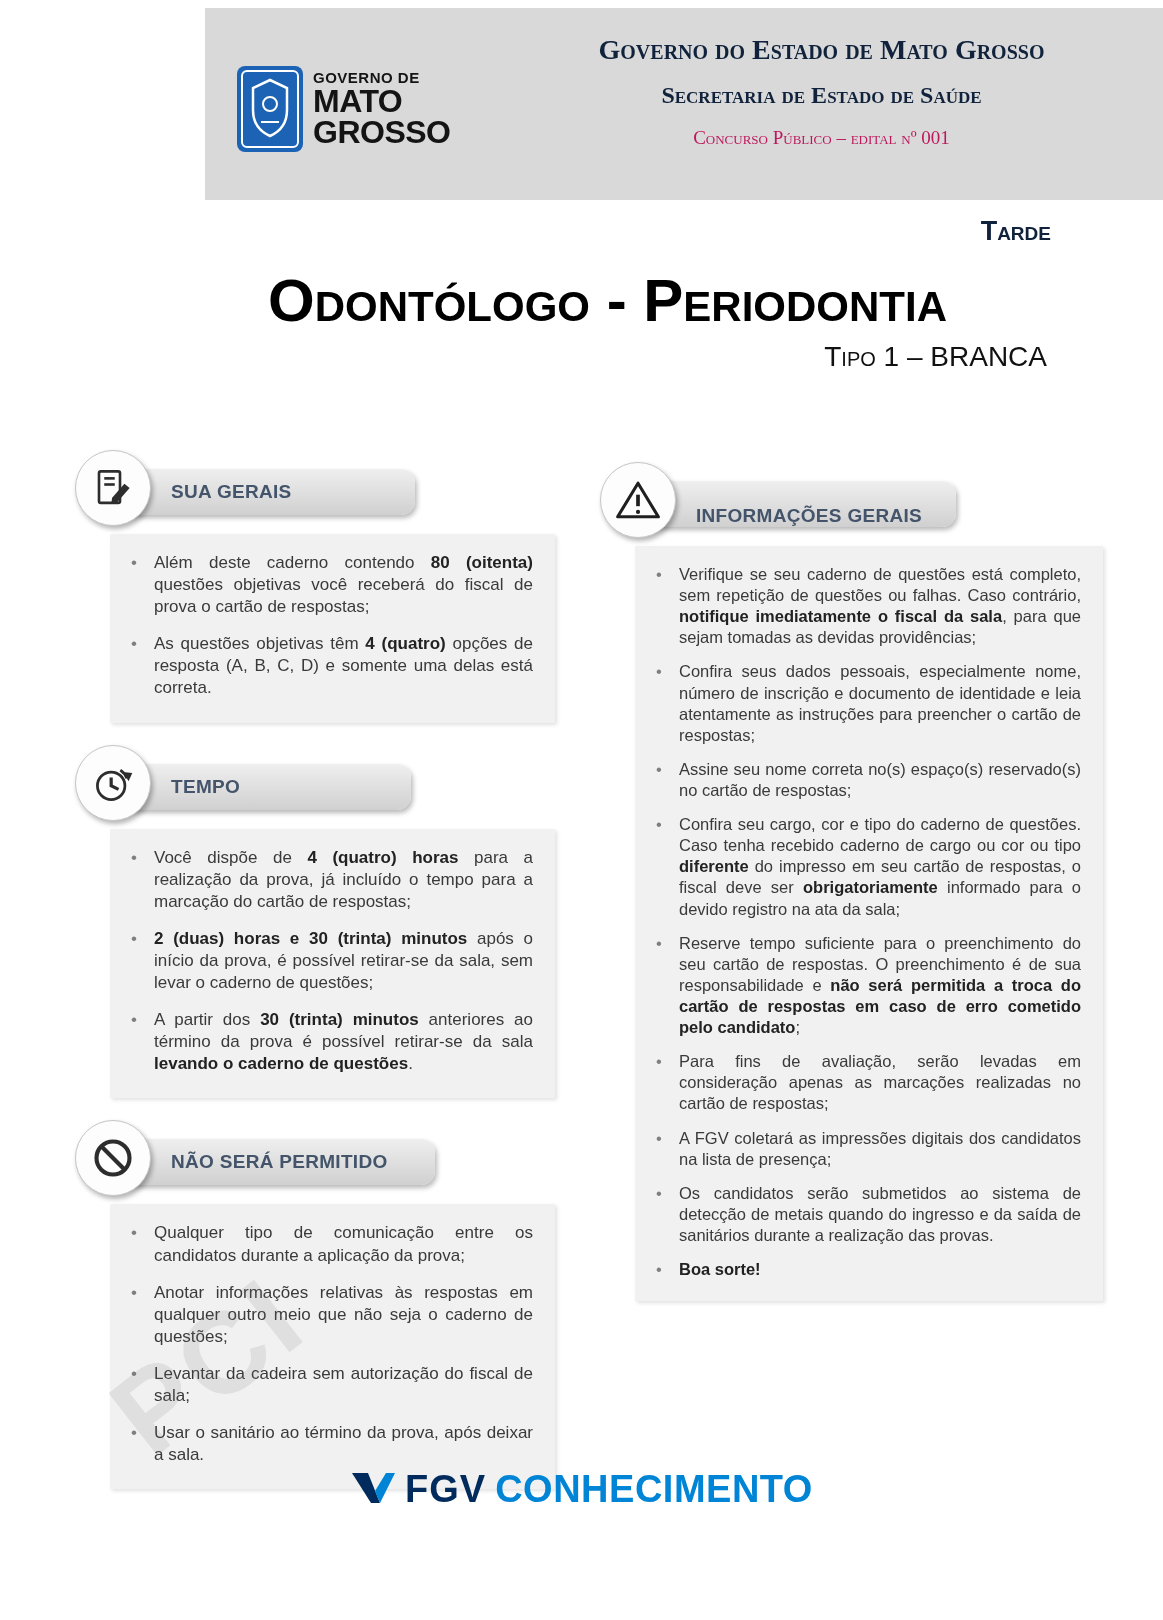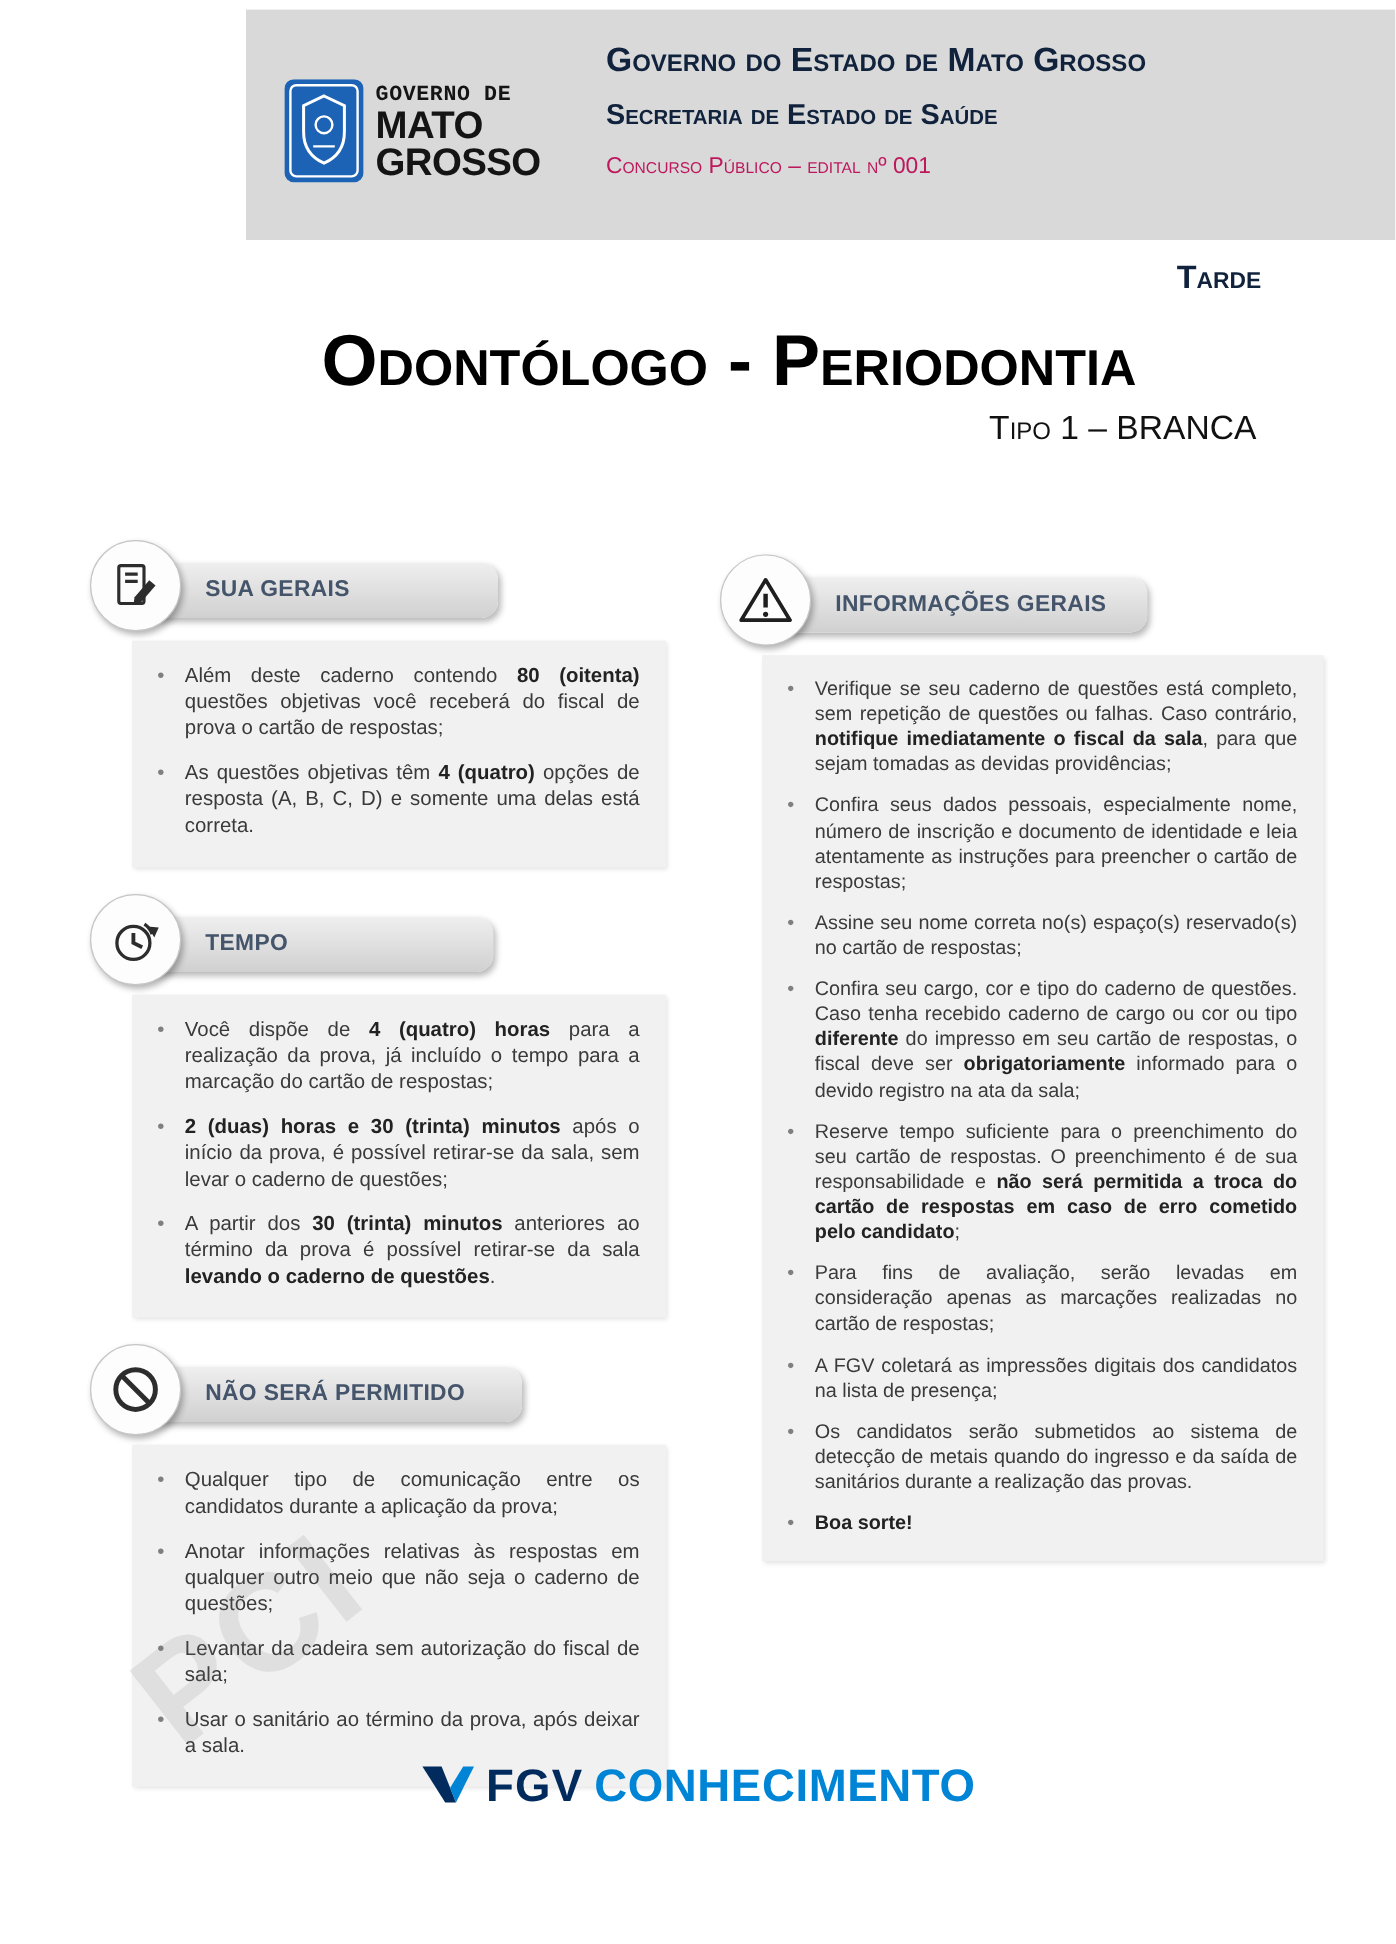--- a/index.html
+++ b/index.html
@@ -6,23 +6,23 @@
   .page{
     position:relative;width:1163px;height:1620px;margin:0 auto;background:#fff;
     font-family:"Liberation Sans",sans-serif;overflow:hidden;color:#333;
   }
   .sc{font-variant:small-caps;}
 
   
   .header{position:absolute;left:205px;top:8px;right:0;height:192px;background:#d9d9d9;}
   .logo{position:absolute;left:32px;top:58px;display:flex;gap:10px;align-items:flex-start;}
   .logo-text{display:flex;flex-direction:column;}
-  .logo-small{font-size:18px;font-weight:bold;color:#141414;letter-spacing:.5px;margin-top:3px;font-family:Liberation Mono, monospace;}
+  .logo-small{font-size:15px;font-weight:bold;color:#141414;letter-spacing:.5px;margin-top:3px;}
   .logo-big{font-size:32px;font-weight:bold;color:#141414;line-height:.98;letter-spacing:-.5px;}
-  .header-center{position:absolute;left:300px;right:25px;top:26px;text-align:left;color:#10223c;}
+  .header-center{position:absolute;left:300px;right:25px;top:26px;text-align:center;color:#10223c;font-family:Liberation Serif, serif;}
   .org{font-size:28px;font-weight:bold;}
   .dept{font-size:24px;font-weight:bold;margin-top:16px;}
   .edital{font-size:19px;font-weight:normal;margin-top:18px;color:#be185d;}
   .shift{position:absolute;top:216px;right:112px;font-size:27px;font-weight:bold;color:#10223c;}
 
   
   .title-block{position:absolute;left:0;right:0;top:266px;}
   .title{margin:0;text-align:center;padding-left:92px;padding-right:40px;
          font-size:60px;font-weight:bold;color:#000;}
   .subtitle{text-align:right;padding-right:116px;font-size:28px;color:#111;margin-top:6px;}
@@ -188,21 +188,21 @@
 
     <div class="section">
       <div class="badge">
         <div class="badge-circle">
           <svg width="46" height="42" viewBox="0 0 52 46" fill="none" stroke="#1f1f1f" stroke-width="3.5" stroke-linejoin="round">
             <path d="M26 4 L49 42 H3 Z"></path>
             <line x1="26" y1="17" x2="26" y2="30" stroke-width="4.2"></line>
             <circle cx="26" cy="36.5" r="2.4" fill="#1f1f1f" stroke="none"></circle>
           </svg>
         </div>
-        <div class="badge-bar" style="width:318px;">
+        <div class="badge-bar" style="width:318px;align-items:flex-end;">
           <span>INFORMAÇÕES GERAIS</span>
         </div>
       </div>
       <div class="content-box">
         <ul class="bullets">
             <li>Verifique se seu caderno de questões está completo, sem repetição de questões ou falhas. Caso contrário, <strong>notifique imediatamente o fiscal da sala</strong>, para que sejam tomadas as devidas providências;</li>
             <li>Confira seus dados pessoais, especialmente nome, número de inscrição e documento de identidade e leia atentamente as instruções para preencher o cartão de respostas;</li>
             <li>Assine seu nome correta no(s) espaço(s) reservado(s) no cartão de respostas;</li>
             <li>Confira seu cargo, cor e tipo do caderno de questões. Caso tenha recebido caderno de cargo ou cor ou tipo <strong>diferente</strong> do impresso em seu cartão de respostas, o fiscal deve ser <strong>obrigatoriamente</strong> informado para o devido registro na ata da sala;</li>
             <li>Reserve tempo suficiente para o preenchimento do seu cartão de respostas. O preenchimento é de sua responsabilidade e <strong>não será permitida a troca do cartão de respostas em caso de erro cometido pelo candidato</strong>;</li>

